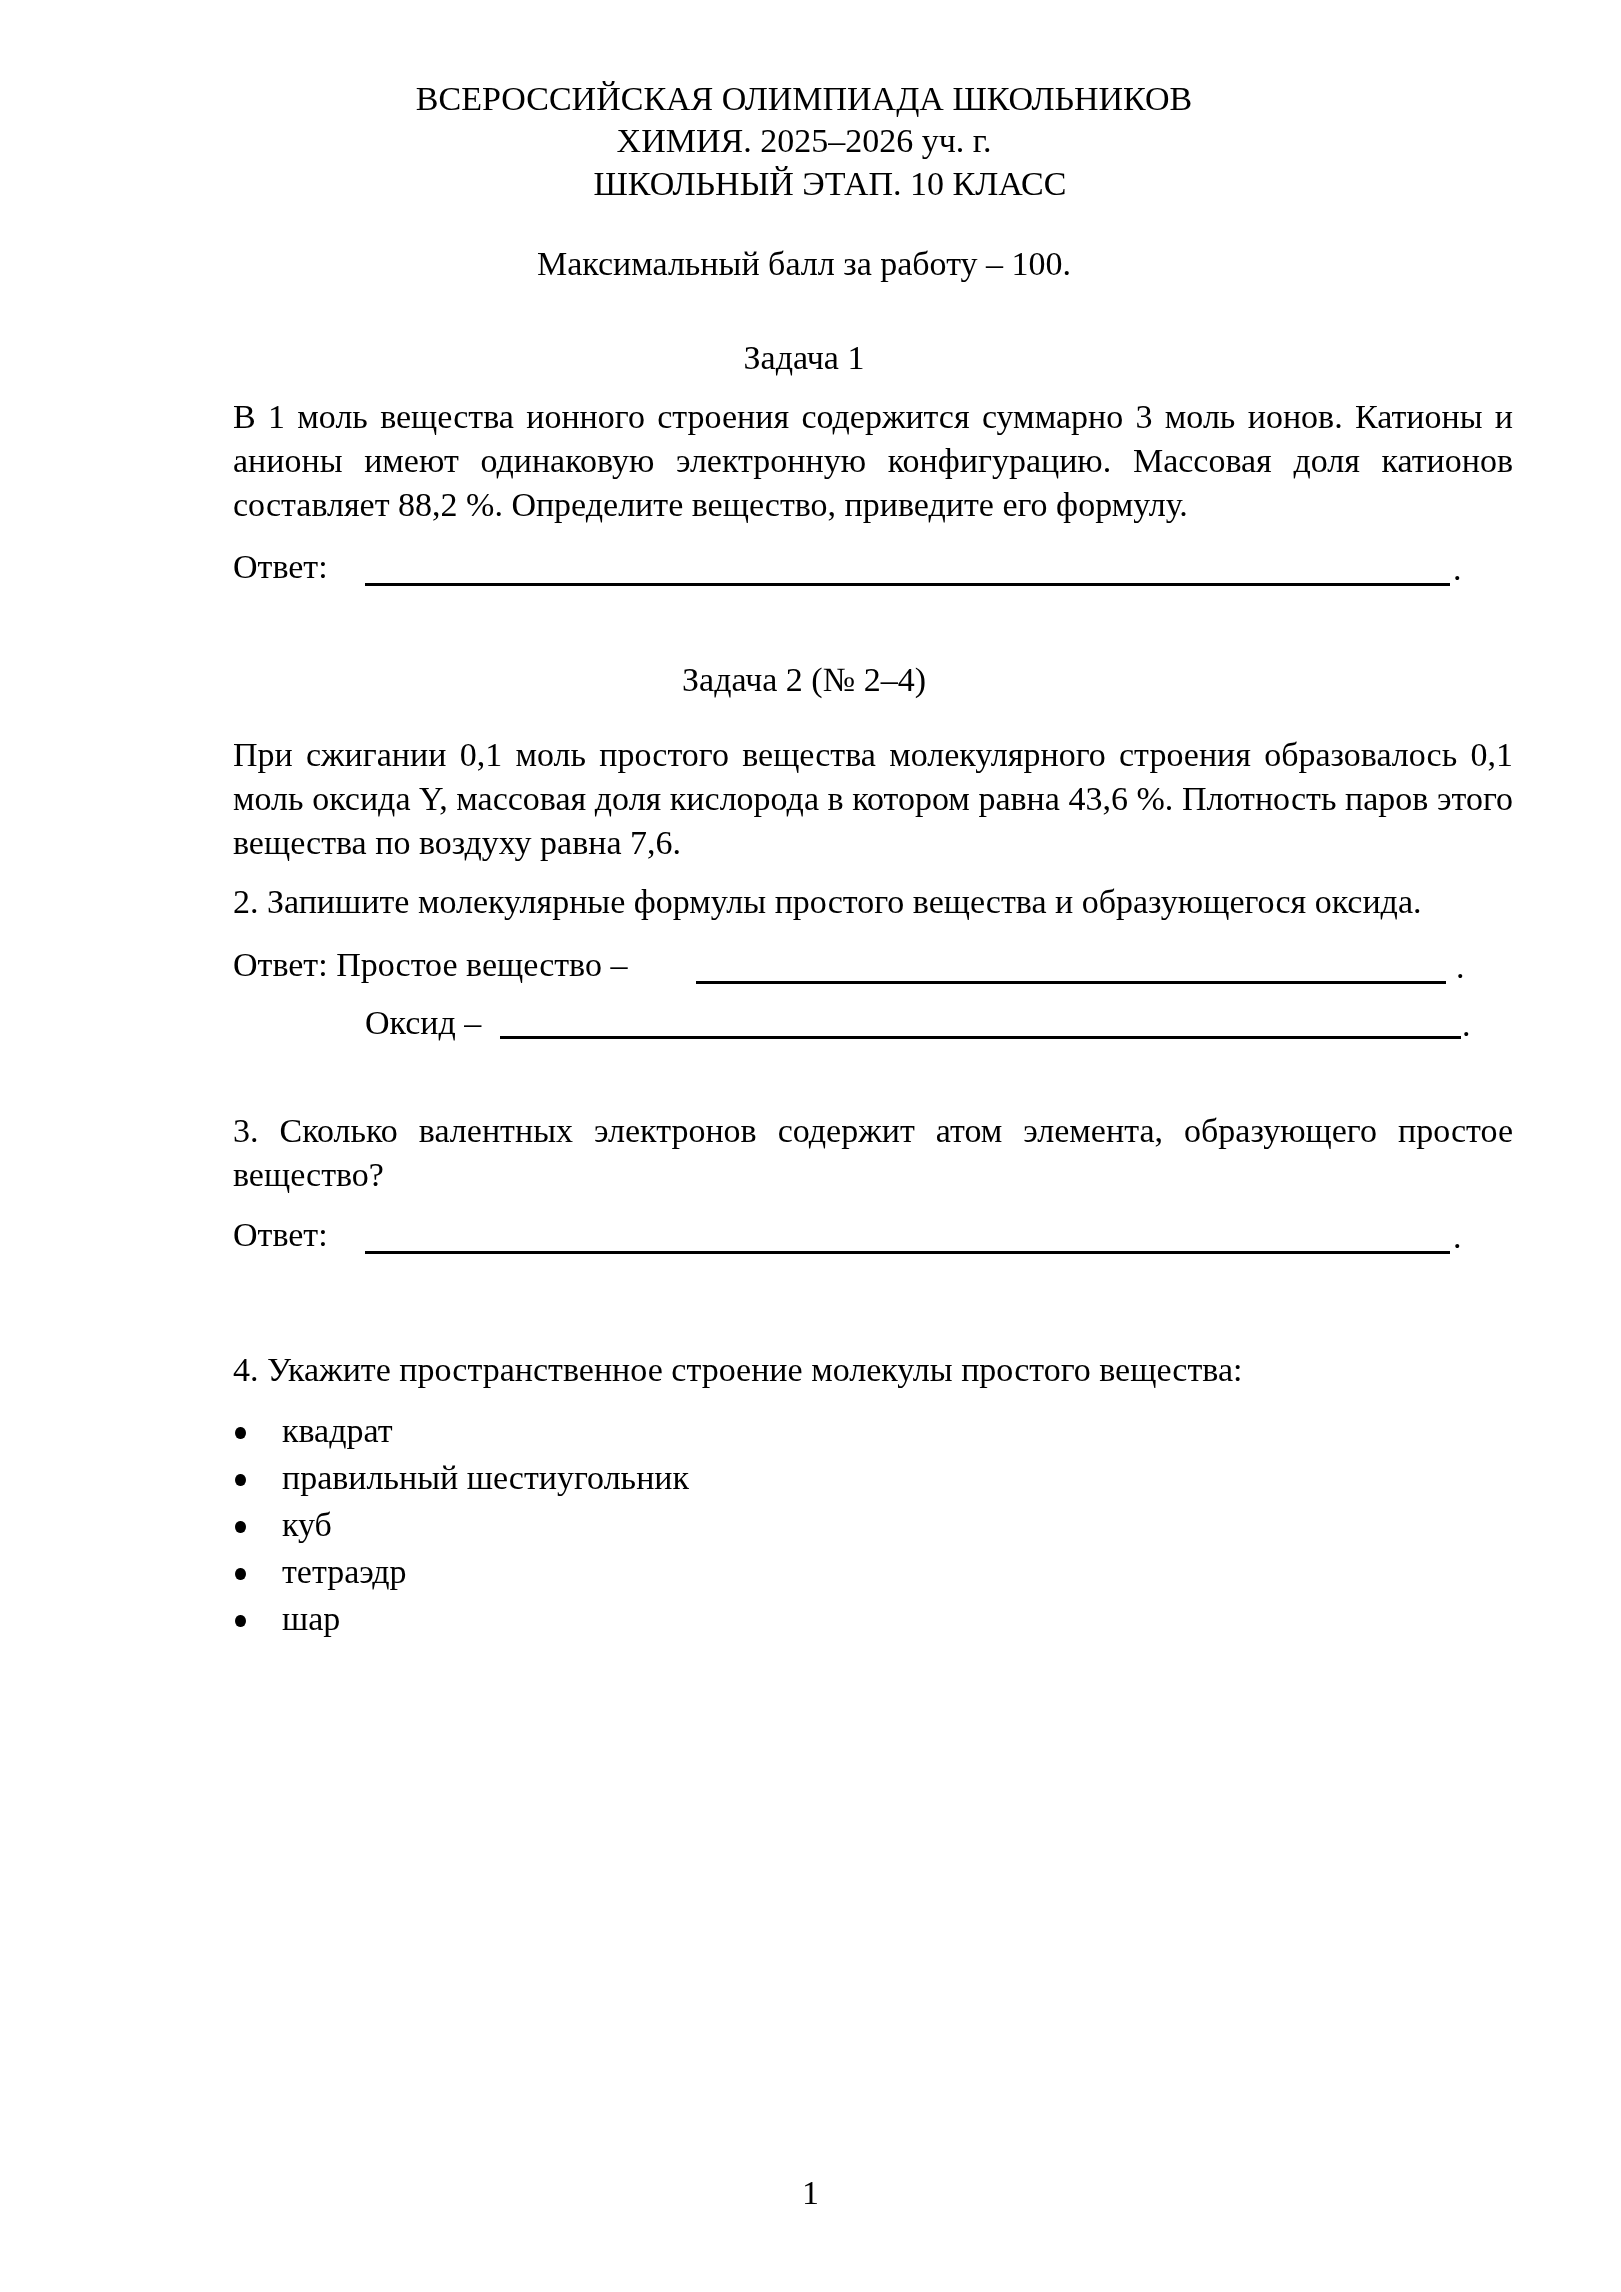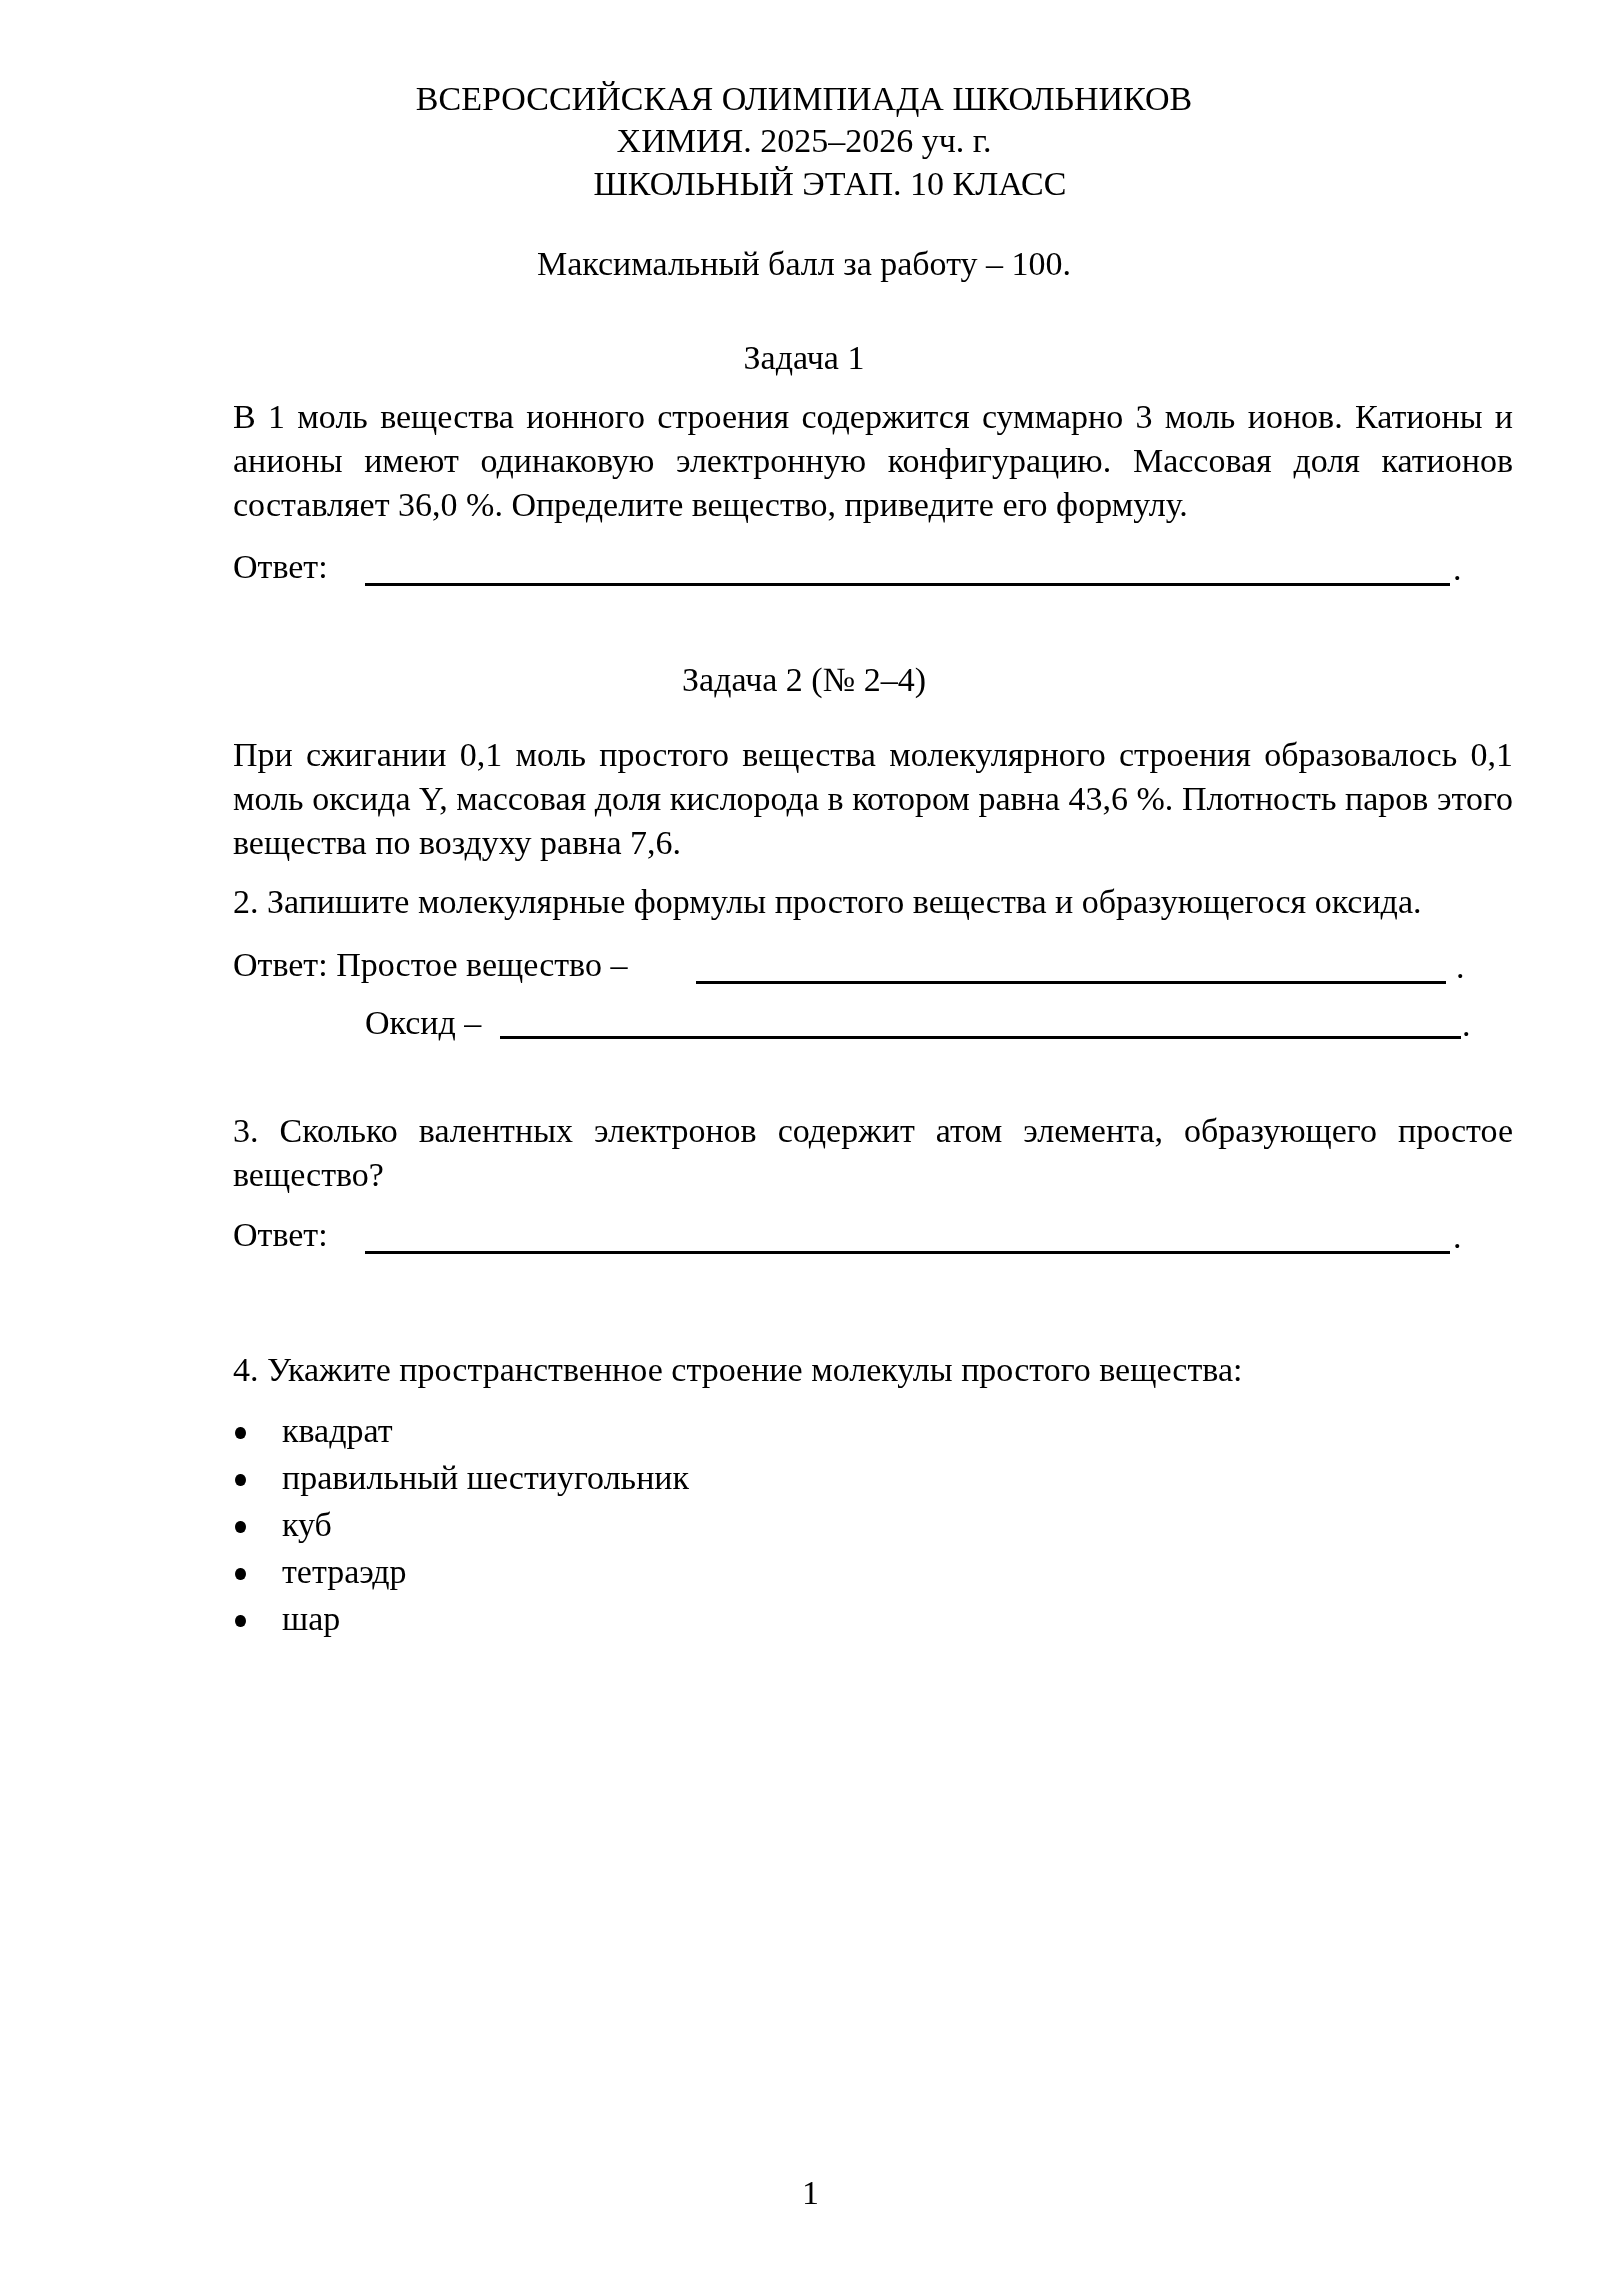--- a/index.html
+++ b/index.html
@@ -26,21 +26,21 @@
 </style>
 </head>
 <body>
 
 <div class="center hdr" style="top:78px;">ВСЕРОССИЙСКАЯ ОЛИМПИАДА ШКОЛЬНИКОВ</div>
 <div class="center hdr" style="top:120px;">ХИМИЯ. 2025–2026 уч. г.</div>
 <div class="center hdr" style="top:163px;padding-left:26px;">ШКОЛЬНЫЙ ЭТАП. 10 КЛАСС</div>
 <div class="center hdr bold" style="top:243px;">Максимальный балл за работу – 100.</div>
 
 <div class="center hdr bold" style="top:337px;">Задача 1</div>
-<div class="para" style="top:395px;">В 1 моль вещества ионного строения содержится суммарно 3 моль ионов. Катионы и анионы имеют одинаковую электронную конфигурацию. Массовая доля катионов составляет 36,0 %. Определите вещество, приведите его формулу.</div>
+<div class="para" style="top:395px;">В 1 моль вещества ионного строения содержится суммарно 3 моль ионов. Катионы и анионы имеют одинаковую электронную конфигурацию. Массовая доля катионов составляет 88,2 %. Определите вещество, приведите его формулу.</div>
 <div class="ansrow" style="top:545px;">
   <span class="bold">Ответ:</span>
 </div>
 <div class="ansline" style="left:365px; top:583px; width:1085px;"></div>
 <span class="dot" style="left:1453px; top:550px;">.</span>
 
 <div class="center hdr bold" style="top:659px;">Задача 2 (№ 2–4)</div>
 <div class="para" style="top:733px;">При сжигании 0,1 моль простого вещества молекулярного строения образовалось 0,1 моль оксида Y, массовая доля кислорода в котором равна 43,6 %. Плотность паров этого вещества по воздуху равна 7,6.</div>
 
 <div class="para" style="top:880px;">

